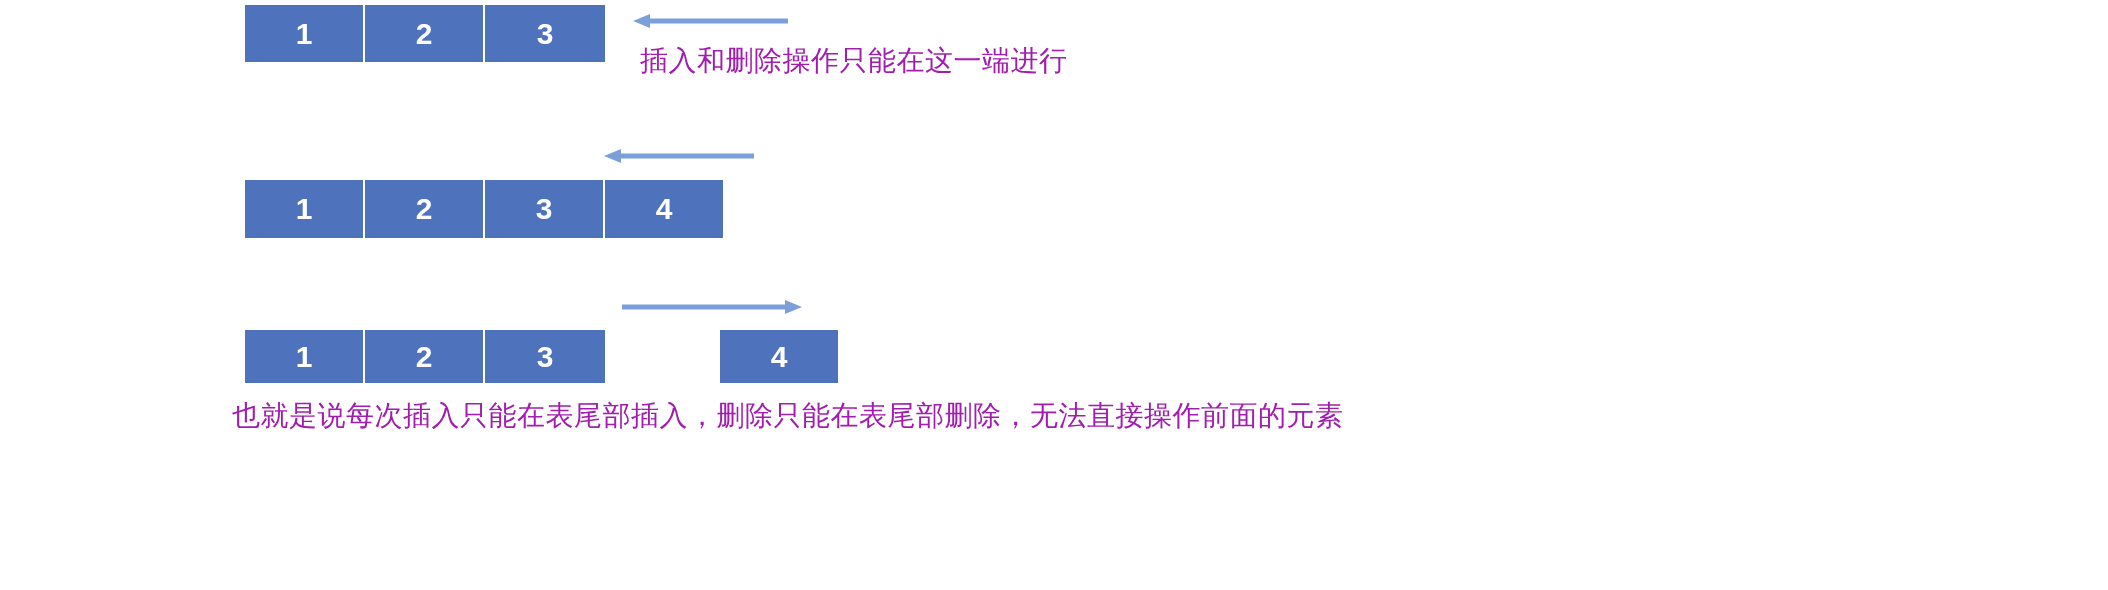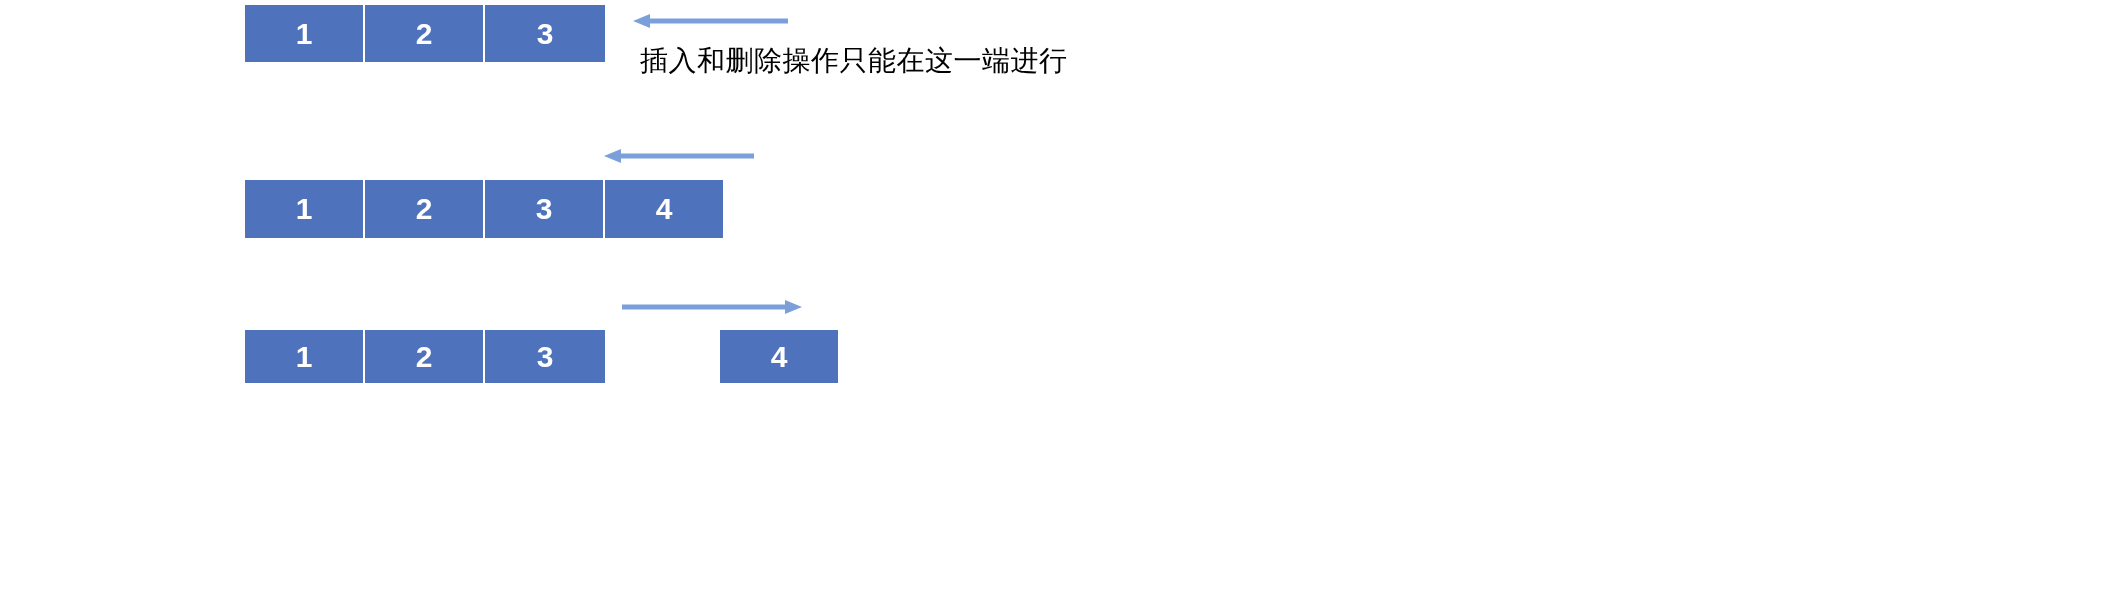--- a/index.html
+++ b/index.html
@@ -51,21 +51,21 @@
     height: 20px;
     display: block;
   }
   .arrow svg { display: block; overflow: visible; }
 
   
   .caption {
     position: absolute;
     font-size: 28px;
     font-weight: normal;
-    color: #000000;
+    color: #a21caf;
     white-space: nowrap;
     letter-spacing: 0.5px;
     font-family: "DejaVu Sans", "Liberation Sans", sans-serif;
   }
 </style>
 </head>
 <body>
 
 <div id="canvas">
 
@@ -108,14 +108,15 @@
   <div class="box-group" style="left:245px; top:330px;">
     <div class="cell" style="width:120px; height:53px;">1</div>
     <div class="cell" style="width:120px; height:53px;">2</div>
     <div class="cell" style="width:120px; height:53px;">3</div>
   </div>
 
   <div class="box-group" style="left:720px; top:330px;">
     <div class="cell detached" style="width:118px; height:53px;">4</div>
   </div>
 
+  <div class="caption" style="left:232px; top:397px;">也就是说每次插入只能在表尾部插入，删除只能在表尾部删除，无法直接操作前面的元素</div>
 
 </div>
 
 </body></html>

